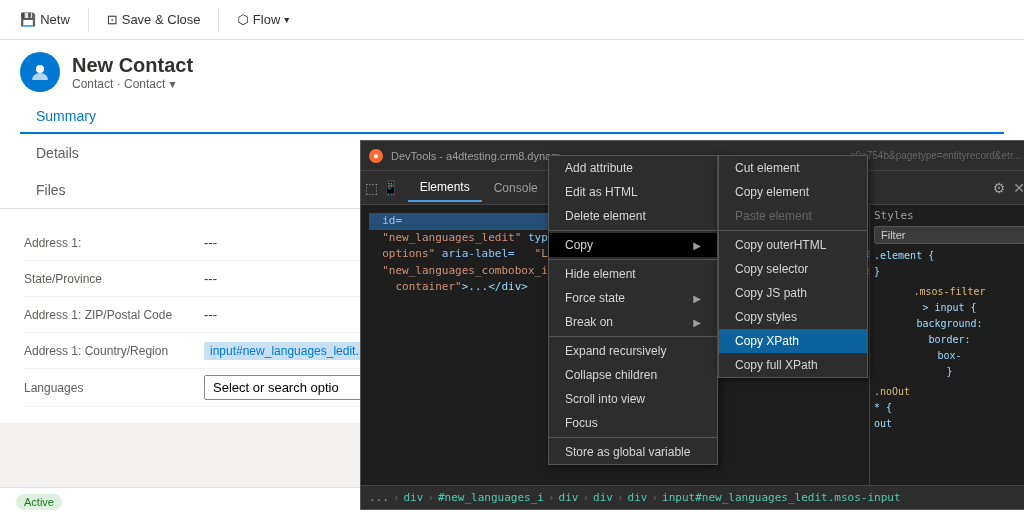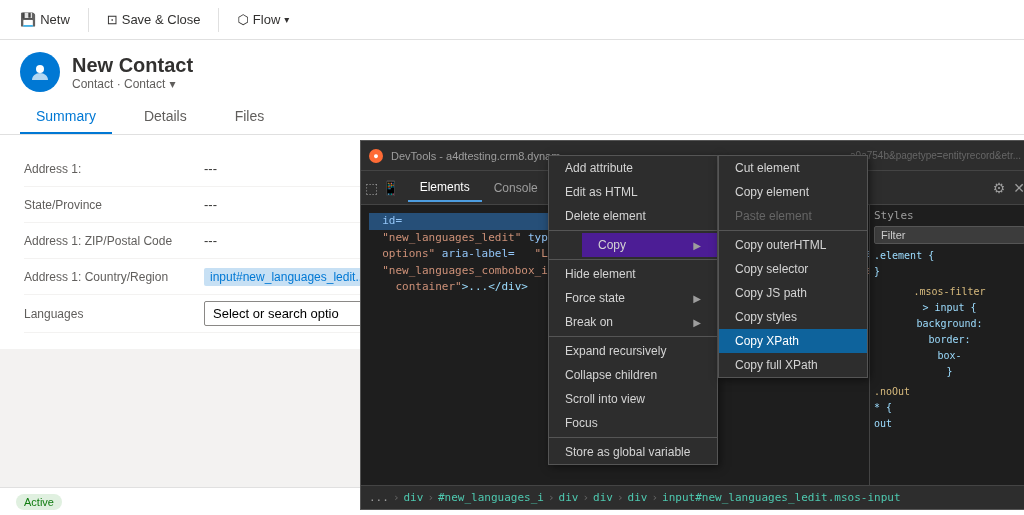--- a/index.html
+++ b/index.html
@@ -35,21 +35,21 @@
       border-bottom: 1px solid #e0e0e0;
     }
     .contact-header { display: flex; align-items: center; gap: 12px; margin-bottom: 8px; }
     .avatar {
       width: 40px; height: 40px; border-radius: 50%;
       background: #0078d4; display: flex; align-items: center; justify-content: center;
       color: #fff; font-size: 18px;
     }
     .contact-info h1 { font-size: 20px; font-weight: 600; color: #323130; }
     .contact-info .breadcrumb { font-size: 12px; color: #605e5c; display: flex; align-items: center; gap: 4px; }
-    .nav-tabs { display: flex; gap: 16px; }
+    .nav-tabs { display: flex; gap: 3px; flex-direction: column; }
     .nav-tab {
       padding: 8px 16px; font-size: 14px; color: #605e5c;
       cursor: pointer; border-bottom: 2px solid transparent;
     }
     .nav-tab.active { color: #0078d4; border-bottom: 2px solid #0078d4; font-weight: 500; }
 
     
     .form-area {
       background: #fff;
       padding: 16px 24px;
@@ -143,21 +143,21 @@
       top: 155px; left: 718px;
       background: #2d2d2d; border: 1px solid #555;
       width: 150px; z-index: 21;
       box-shadow: 2px 2px 8px rgba(0,0,0,0.5);
     }
     .cm-item {
       padding: 5px 16px; font-size: 12px; color: #d4d4d4; cursor: pointer;
       display: flex; align-items: center; justify-content: space-between;
       white-space: nowrap;
     }
-    .cm-item.active-copy { background: #4c1d95; margin-left: 33px; }
+    .cm-item.active-copy { background: #000000; }
     .cm-separator { height: 1px; background: #555; margin: 2px 0; }
     .cm-arrow { font-size: 10px; color: #9d9d9d; }
     .cm-item.copy-xpath { background: #0e639c; color: #fff; }
 
     
     .status-bar {
       position: absolute; bottom: 0; left: 0; right: 0;
       height: 28px; background: #fff; border-top: 1px solid #e0e0e0;
       display: flex; align-items: center; padding: 0 16px;
       font-size: 12px; color: #605e5c;

